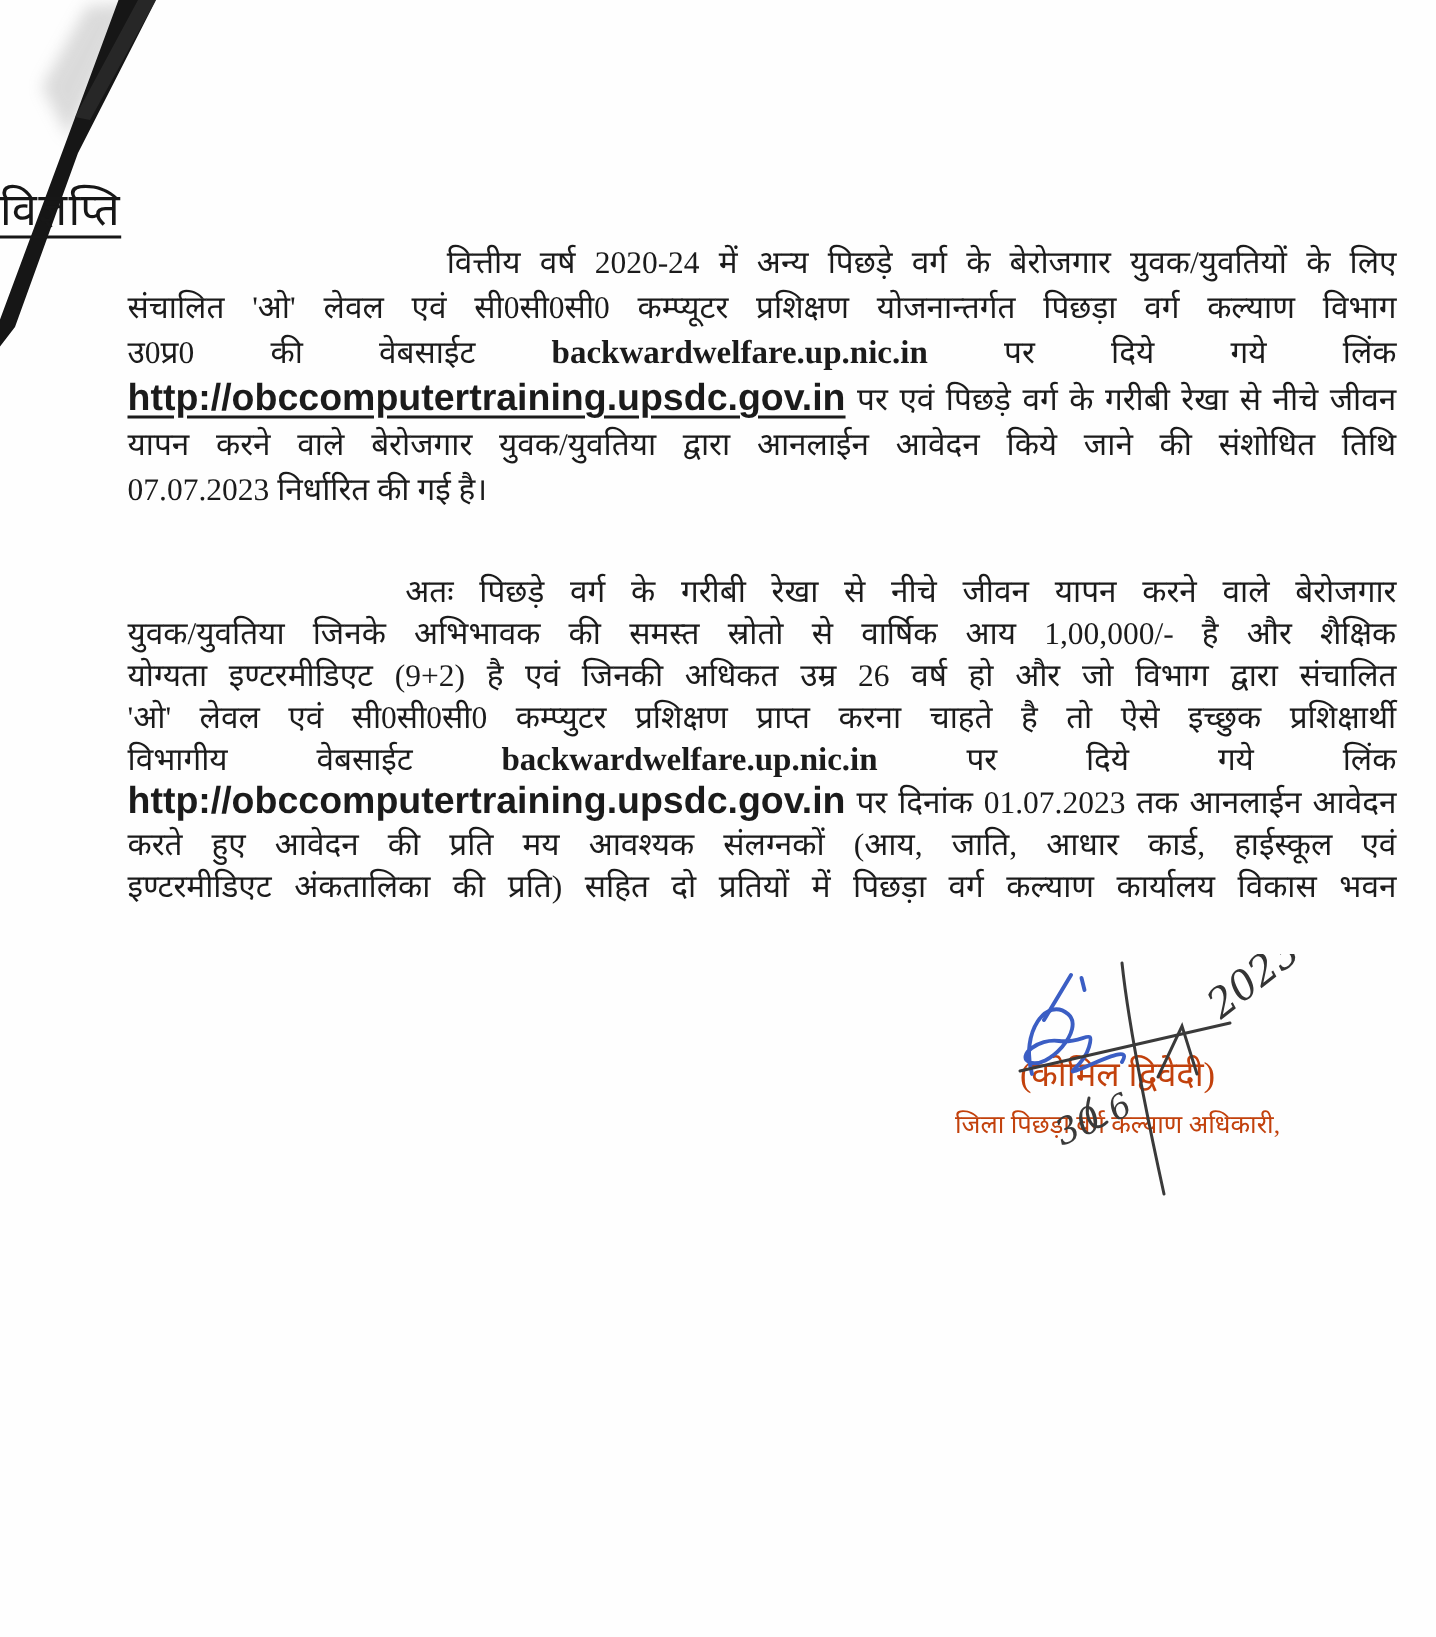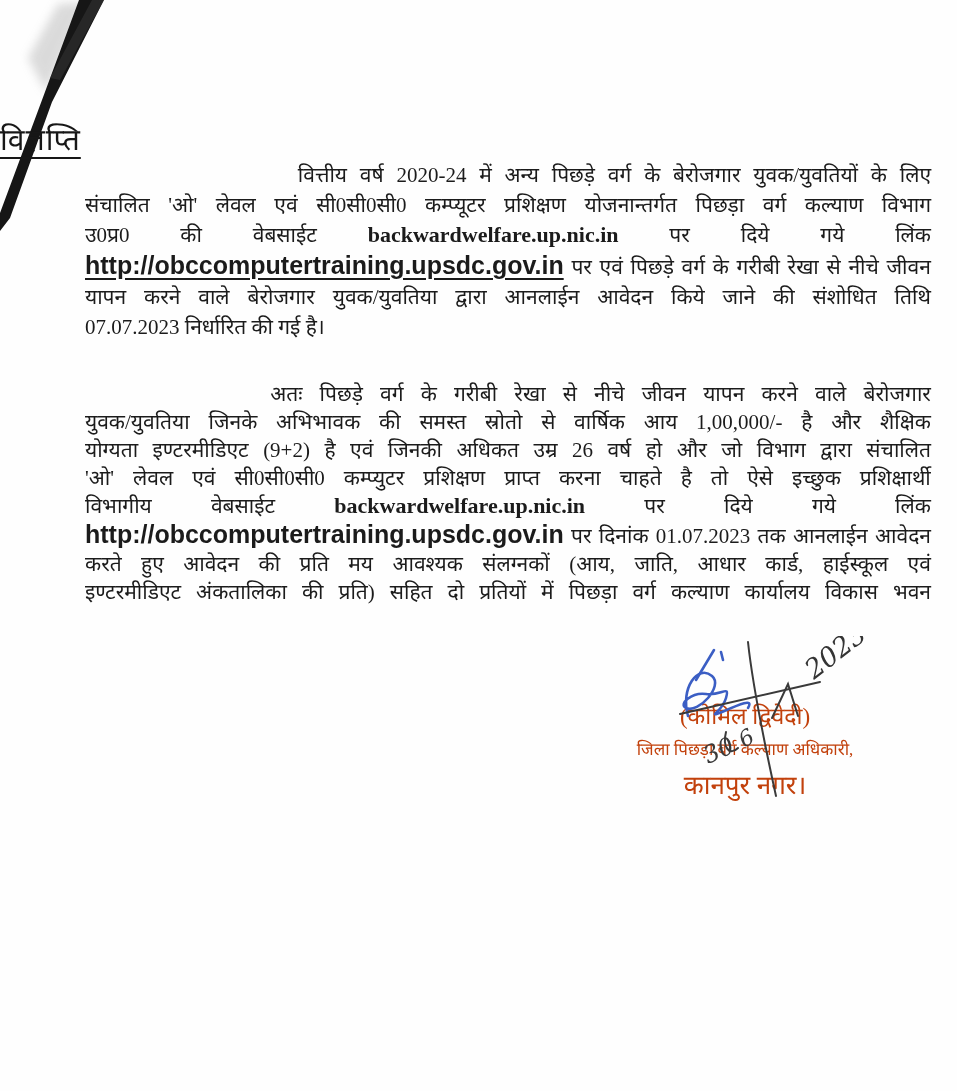--- a/index.html
+++ b/index.html
@@ -264,16 +264,15 @@
     </g>
 
     <text x="192" y="44" transform="rotate(-38 192 44)" font-family="DejaVu Serif, serif" font-style="italic" font-size="27" fill="#343434">2023.</text>
     <text x="86" y="128" transform="rotate(-24 86 128)" font-family="DejaVu Serif, serif" font-style="italic" font-size="24" fill="#3a3a3a">30</text>
     <text x="122" y="112" transform="rotate(-30 122 112)" font-family="DejaVu Serif, serif" font-style="italic" font-size="22" fill="#3a3a3a">6</text>
   </svg>
 
   <div class="sigblock">
     <div class="sig-name">(कोमिल द्विवेदी)</div>
     <div class="sig-desg">जिला पिछड़ा वर्ग कल्याण अधिकारी,</div>
-    <div class="sig-place">कानपुर नगर।</div>
   </div>
 
 </div>
 
 </body></html>

